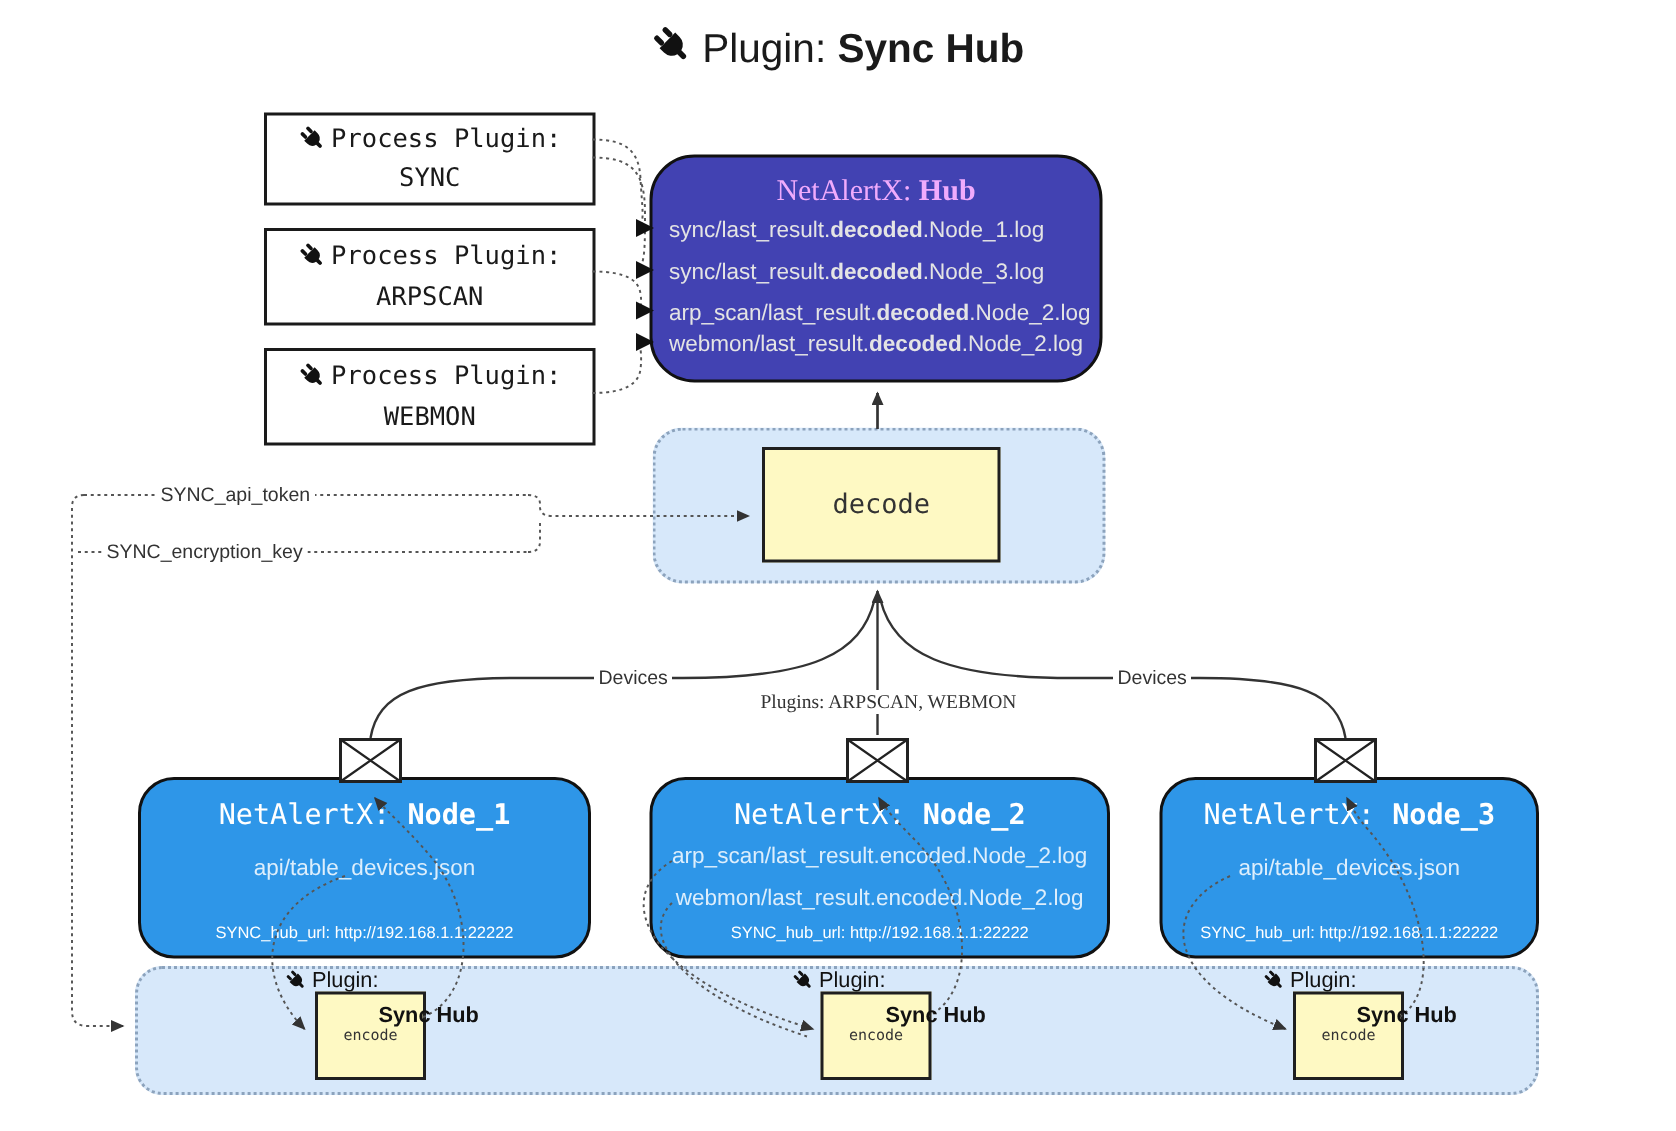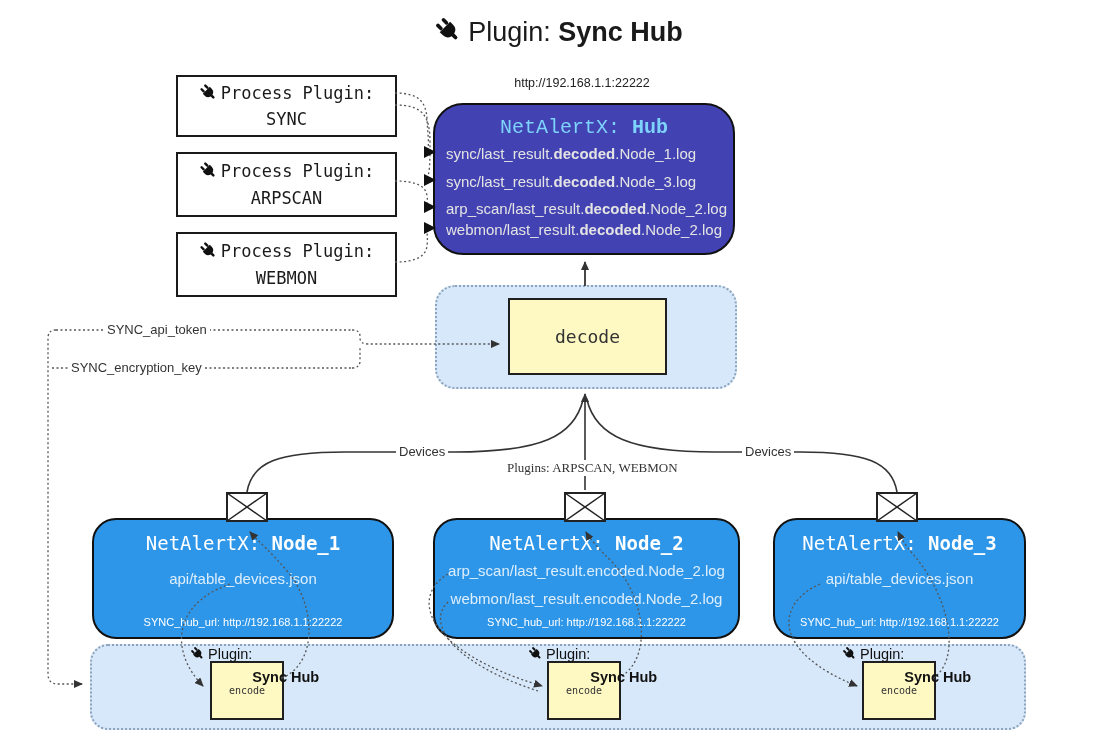--- a/index.html
+++ b/index.html
@@ -15,22 +15,22 @@
   
   .pbox{position:absolute;left:176px;width:217px;background:#fff;border:2px solid #1a1a1a;
         z-index:2;display:flex;flex-direction:column;justify-content:center;align-items:center;
         font-family:"DejaVu Sans Mono",monospace;font-size:17px;color:#1a1a1a;line-height:1.55;}
   .pbox .l1{display:flex;align-items:center;}
   .pbox .plug{width:20px;height:20px;margin-right:2px;}
 
   
   .hub{position:absolute;left:433px;top:103px;width:298px;height:148px;background:#4242b2;
        border:2px solid #111;border-radius:30px;z-index:2;}
-  .hub-title{position:absolute;left:0;right:0;top:11px;text-align:center;color:#7dd3fc;
-             font-family:Liberation Mono, monospace;font-size:20px;}
+  .hub-title{position:absolute;left:0;right:0;top:11px;text-align:center;color:#f0abfc;
+             font-family:Liberation Serif, serif;font-size:20px;}
   .hub-line{position:absolute;left:11px;height:18px;color:#e4e4e4;font-size:15px;white-space:nowrap;}
   .url-label{position:absolute;left:433px;width:298px;top:76px;text-align:center;
              font-size:12.5px;color:#222;z-index:2;}
 
   
   .lightbox{position:absolute;background:#d7e8fa;border:2px dotted #8ca3bd;z-index:1;}
   .wbox{position:absolute;background:#fef9c3;border:2px solid #1f1f1f;z-index:3;
         display:flex;align-items:center;justify-content:center;
         font-family:"DejaVu Sans Mono",monospace;color:#333;}
 
@@ -105,21 +105,20 @@
             <rect x="7.4" y="1.2" width="2.9" height="6.2" rx="1.3"></rect>
             <rect x="13.7" y="1.2" width="2.9" height="6.2" rx="1.3"></rect>
             <path d="M6.1 7.4h11.8v3.3a5.9 5.9 0 0 1-4.4 5.7v3a1.5 1.5 0 0 1-3 0v-3a5.9 5.9 0 0 1-4.4-5.7z"></path>
           </g>
         </svg>
         <span>Process Plugin:</span>
       </div>
     <div>WEBMON</div>
   </div>
 
-  <div class="url-label">http://192.168.1.1:22222</div>
   <div class="hub">
     <div class="hub-title"><span>NetAlertX: </span><span class="bold">Hub</span></div>
     <div class="hub-line" style="top:40px;"><span>sync/last_result.</span><span class="bold">decoded</span><span>.Node_1.log</span></div>
     <div class="hub-line" style="top:68px;"><span>sync/last_result.</span><span class="bold">decoded</span><span>.Node_3.log</span></div>
     <div class="hub-line" style="top:95px;"><span>arp_scan/last_result.</span><span class="bold">decoded</span><span>.Node_2.log</span></div>
     <div class="hub-line" style="top:116px;"><span>webmon/last_result.</span><span class="bold">decoded</span><span>.Node_2.log</span></div>
   </div>
 
   <div class="wbox" style="left:508px;top:298px;width:155px;height:73px;font-size:18px;">
       <span>decode</span>

